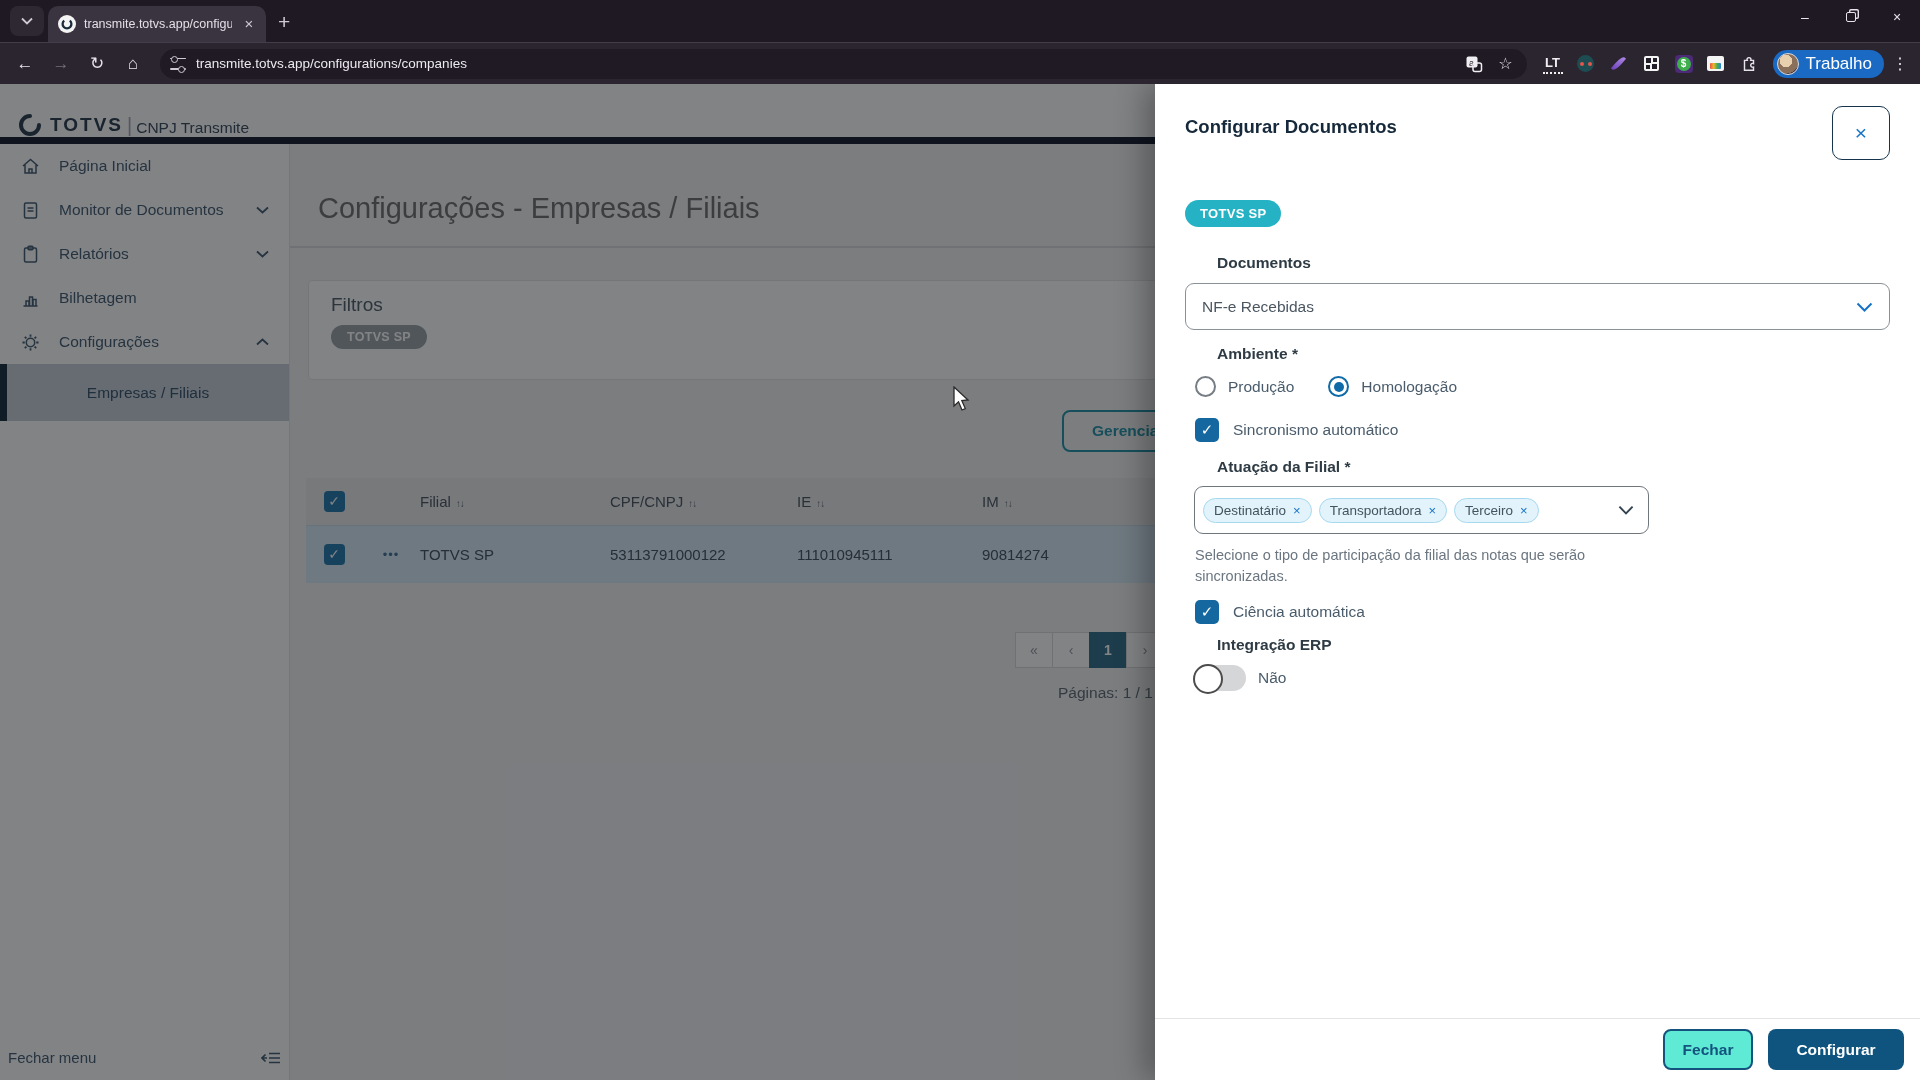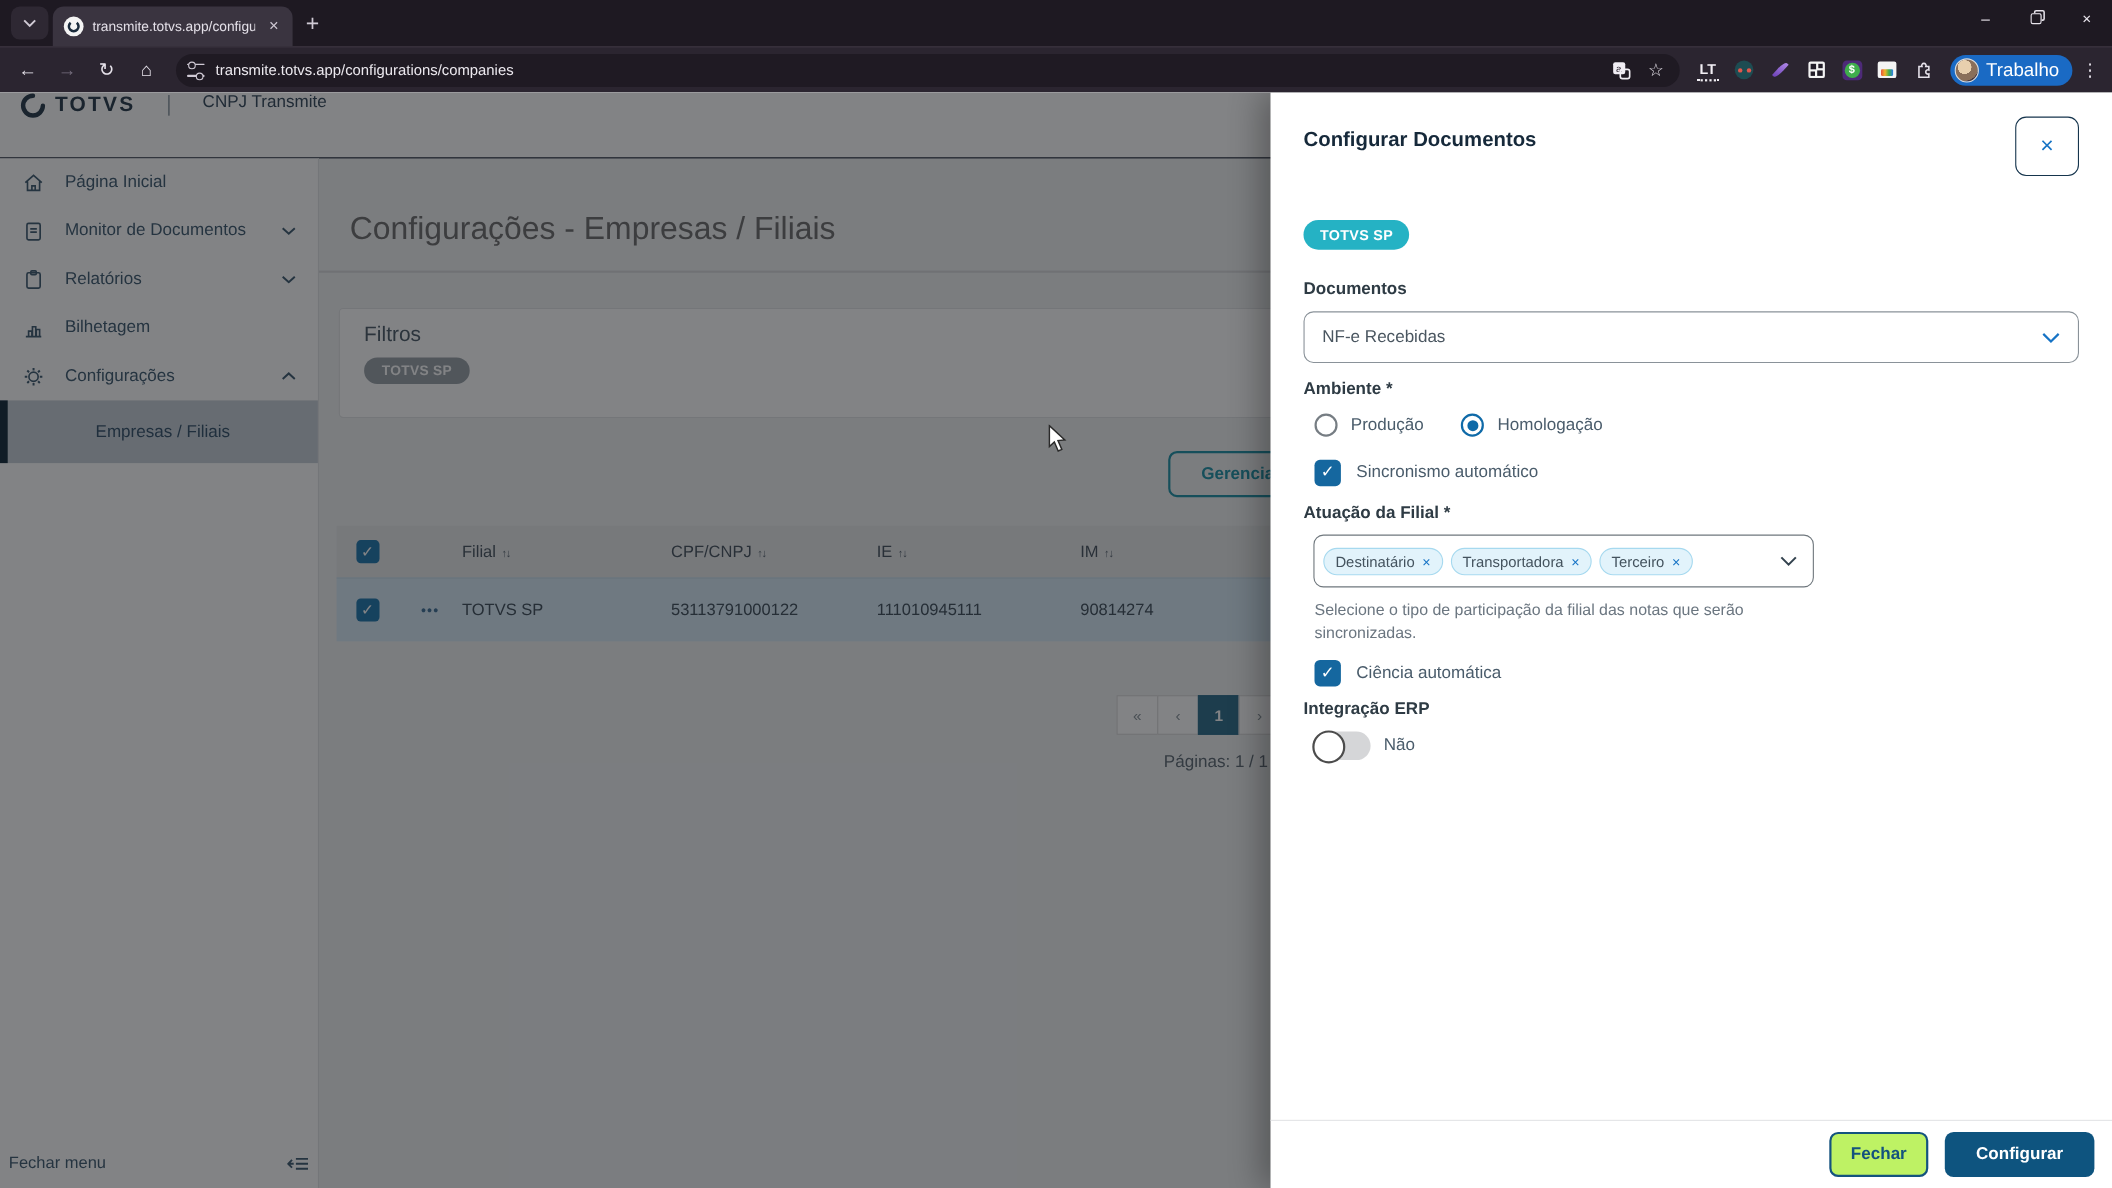--- a/index.html
+++ b/index.html
@@ -53,22 +53,22 @@
   .printer::after { content:""; position:absolute; left:3px; right:3px; bottom:2px; height:6px; border-radius:1px;
      background:linear-gradient(90deg,#e5533d,#f0b429,#3fae4c,#2b7de9); }
   .puzzle svg { stroke:#e6e2ea; fill:none; }
   .profile-chip { display:flex; align-items:center; gap:7px; background:#1a6ac4; border-radius:15px; padding:3px 12px 3px 4px; margin-left:4px; }
   .avatar { width:22px; height:22px; border-radius:50%; background:radial-gradient(circle at 40% 35%, #e8cfae 0 35%, #8a6f5a 36% 70%, #4a3b44 71%); border:1px solid #ddd; }
   .profile-name { color:#fff; font-size:17px; }
   .kebab { color:#e6e2ea; font-size:16px; width:20px; text-align:center; }
 
   
   .page { position:relative; width:1920px; height:996px; background:#f1f2f3; overflow:hidden; }
-  .appheader { position:absolute; left:0; top:0; right:0; height:60px; background:#fff; border-bottom:1px solid #0f172a;
-    display:flex; align-items:flex-start; padding-left:18px; gap:26px; z-index:1; }
+  .appheader { position:absolute; left:0; top:0; right:0; height:60px; background:#fff; border-bottom:7px solid #0f172a;
+    display:flex; align-items:flex-end; padding-left:18px; gap:2px; z-index:1; }
   .brand { display:flex; align-items:center; gap:8px; }
   .brand-name { color:#26394a; font-weight:bold; font-size:19px; letter-spacing:2px; }
   .brand-sep { color:#9aa5ad; font-size:20px; font-weight:300; margin:0 2px; }
   .product-name { color:#33475a; font-size:15.5px; }
 
   .sidebar { position:absolute; left:0; top:60px; bottom:0; width:290px; background:#fff; border-right:1px solid #e2e4e6; z-index:1; }
   .side-item { height:44px; display:flex; align-items:center; gap:18px; padding:0 20px 0 20px; color:#3e5a70; font-size:15.5px; }
   .side-item svg { flex:none; }
   .side-label { flex:1; }
   .side-sub { height:57px; background:#c7d0d7; border-left:7px solid #11293a; display:flex; align-items:center; justify-content:center;
@@ -104,21 +104,21 @@
   
   .modal { position:absolute; left:1155px; top:0; width:765px; height:996px; background:#fff; z-index:10;
     box-shadow:-10px 0 28px rgba(0,0,0,.3); }
   .m-head { position:relative; padding:32px 28px 0 30px; }
   .m-title { font-size:18.5px; font-weight:bold; color:#16293a; }
   .m-close { position:absolute; right:30px; top:22px; width:58px; height:54px; border:1.5px solid #16354d; border-radius:10px;
     background:#fff; color:#1673c5; font-size:21px; display:flex; align-items:center; justify-content:center; }
   .m-body { padding:0 30px; }
   .m-chip { display:inline-block; margin-top:62px; background:#25b2c4; color:#fff; font-weight:bold; font-size:13px;
     padding:6px 15px; border-radius:15px; letter-spacing:.3px; }
-  .m-label { margin-top:27px; font-size:15.5px; font-weight:600; color:#2e3b44; }
+  .m-label { margin-top:27px; font-size:15.5px; font-weight:600; color:#2e3b44;margin-left:32px; }
   .m-select { margin-top:11px; height:47px; border:1px solid #8a9299; border-radius:9px; display:flex; align-items:center;
     padding:0 16px; font-size:15.5px; color:#4a5660; justify-content:space-between; }
   .radio-row { margin:13px 0 0 10px; display:flex; align-items:center; gap:12px; font-size:15.5px; color:#4a5c6b; }
   .radio { width:21px; height:21px; border-radius:50%; border:2px solid #767d83; background:#fff; flex:none; }
   .radio.on { border-color:#0f6aa8; position:relative; }
   .radio.on::after { content:""; position:absolute; inset:3.5px; border-radius:50%; background:#0f6aa8; }
   .radio-label { margin-right:22px; }
   .check-row { margin:21px 0 0 10px; display:flex; align-items:center; gap:14px; font-size:15.5px; color:#4a5c6b; }
   .m-checkbox { width:24px; height:24px; border-radius:5px; background:#15679f; color:#fff; font-size:15px; line-height:24px; text-align:center; flex:none; }
   .tags-field { margin:10px 0 0 9px; width:455px; height:48px; border:1px solid #6f777d; border-radius:9px;
@@ -127,21 +127,21 @@
     padding:4px 10px; font-size:13.5px; color:#44535e; }
   .tag b { color:#1673c5; font-weight:normal; font-size:13px; }
   .tags-chevron { margin-left:auto; }
   .helper { margin:11px 0 0 10px; width:470px; font-size:14.5px; color:#6b7680; line-height:21px; }
   .toggle-row { margin:11px 0 0 9px; display:flex; align-items:center; gap:12px; font-size:15.5px; color:#4a5c6b; }
   .toggle { width:52px; height:26px; background:#d5d6d8; border-radius:13px; position:relative; flex:none; }
   .toggle::after { content:""; position:absolute; left:-1px; top:-1px; width:26px; height:26px; border-radius:50%;
     background:#fff; border:2px solid #4c4c4c; }
   .m-footer { position:absolute; left:0; right:0; bottom:0; height:62px; border-top:1px solid #e3e4e6;
     display:flex; align-items:center; justify-content:flex-end; gap:15px; padding-right:16px; }
-  .btn-outline { width:90px; height:41px; border:2px solid #14537e; border-radius:8px; background:#bef264; color:#14537e;
+  .btn-outline { width:90px; height:41px; border:2px solid #14537e; border-radius:8px; background:#5eead4; color:#14537e;
     font-size:15.5px; font-weight:600; font-family:"Liberation Sans", sans-serif; }
   .btn-primary { width:136px; height:41px; border:none; border-radius:8px; background:#0e547f; color:#fff;
     font-size:15.5px; font-weight:bold; font-family:"Liberation Sans", sans-serif; }
 
   .cursor { position:absolute; left:952px; top:302px; z-index:20; }
 </style>
 </head>
 <body>
 
 <div id="screen">

